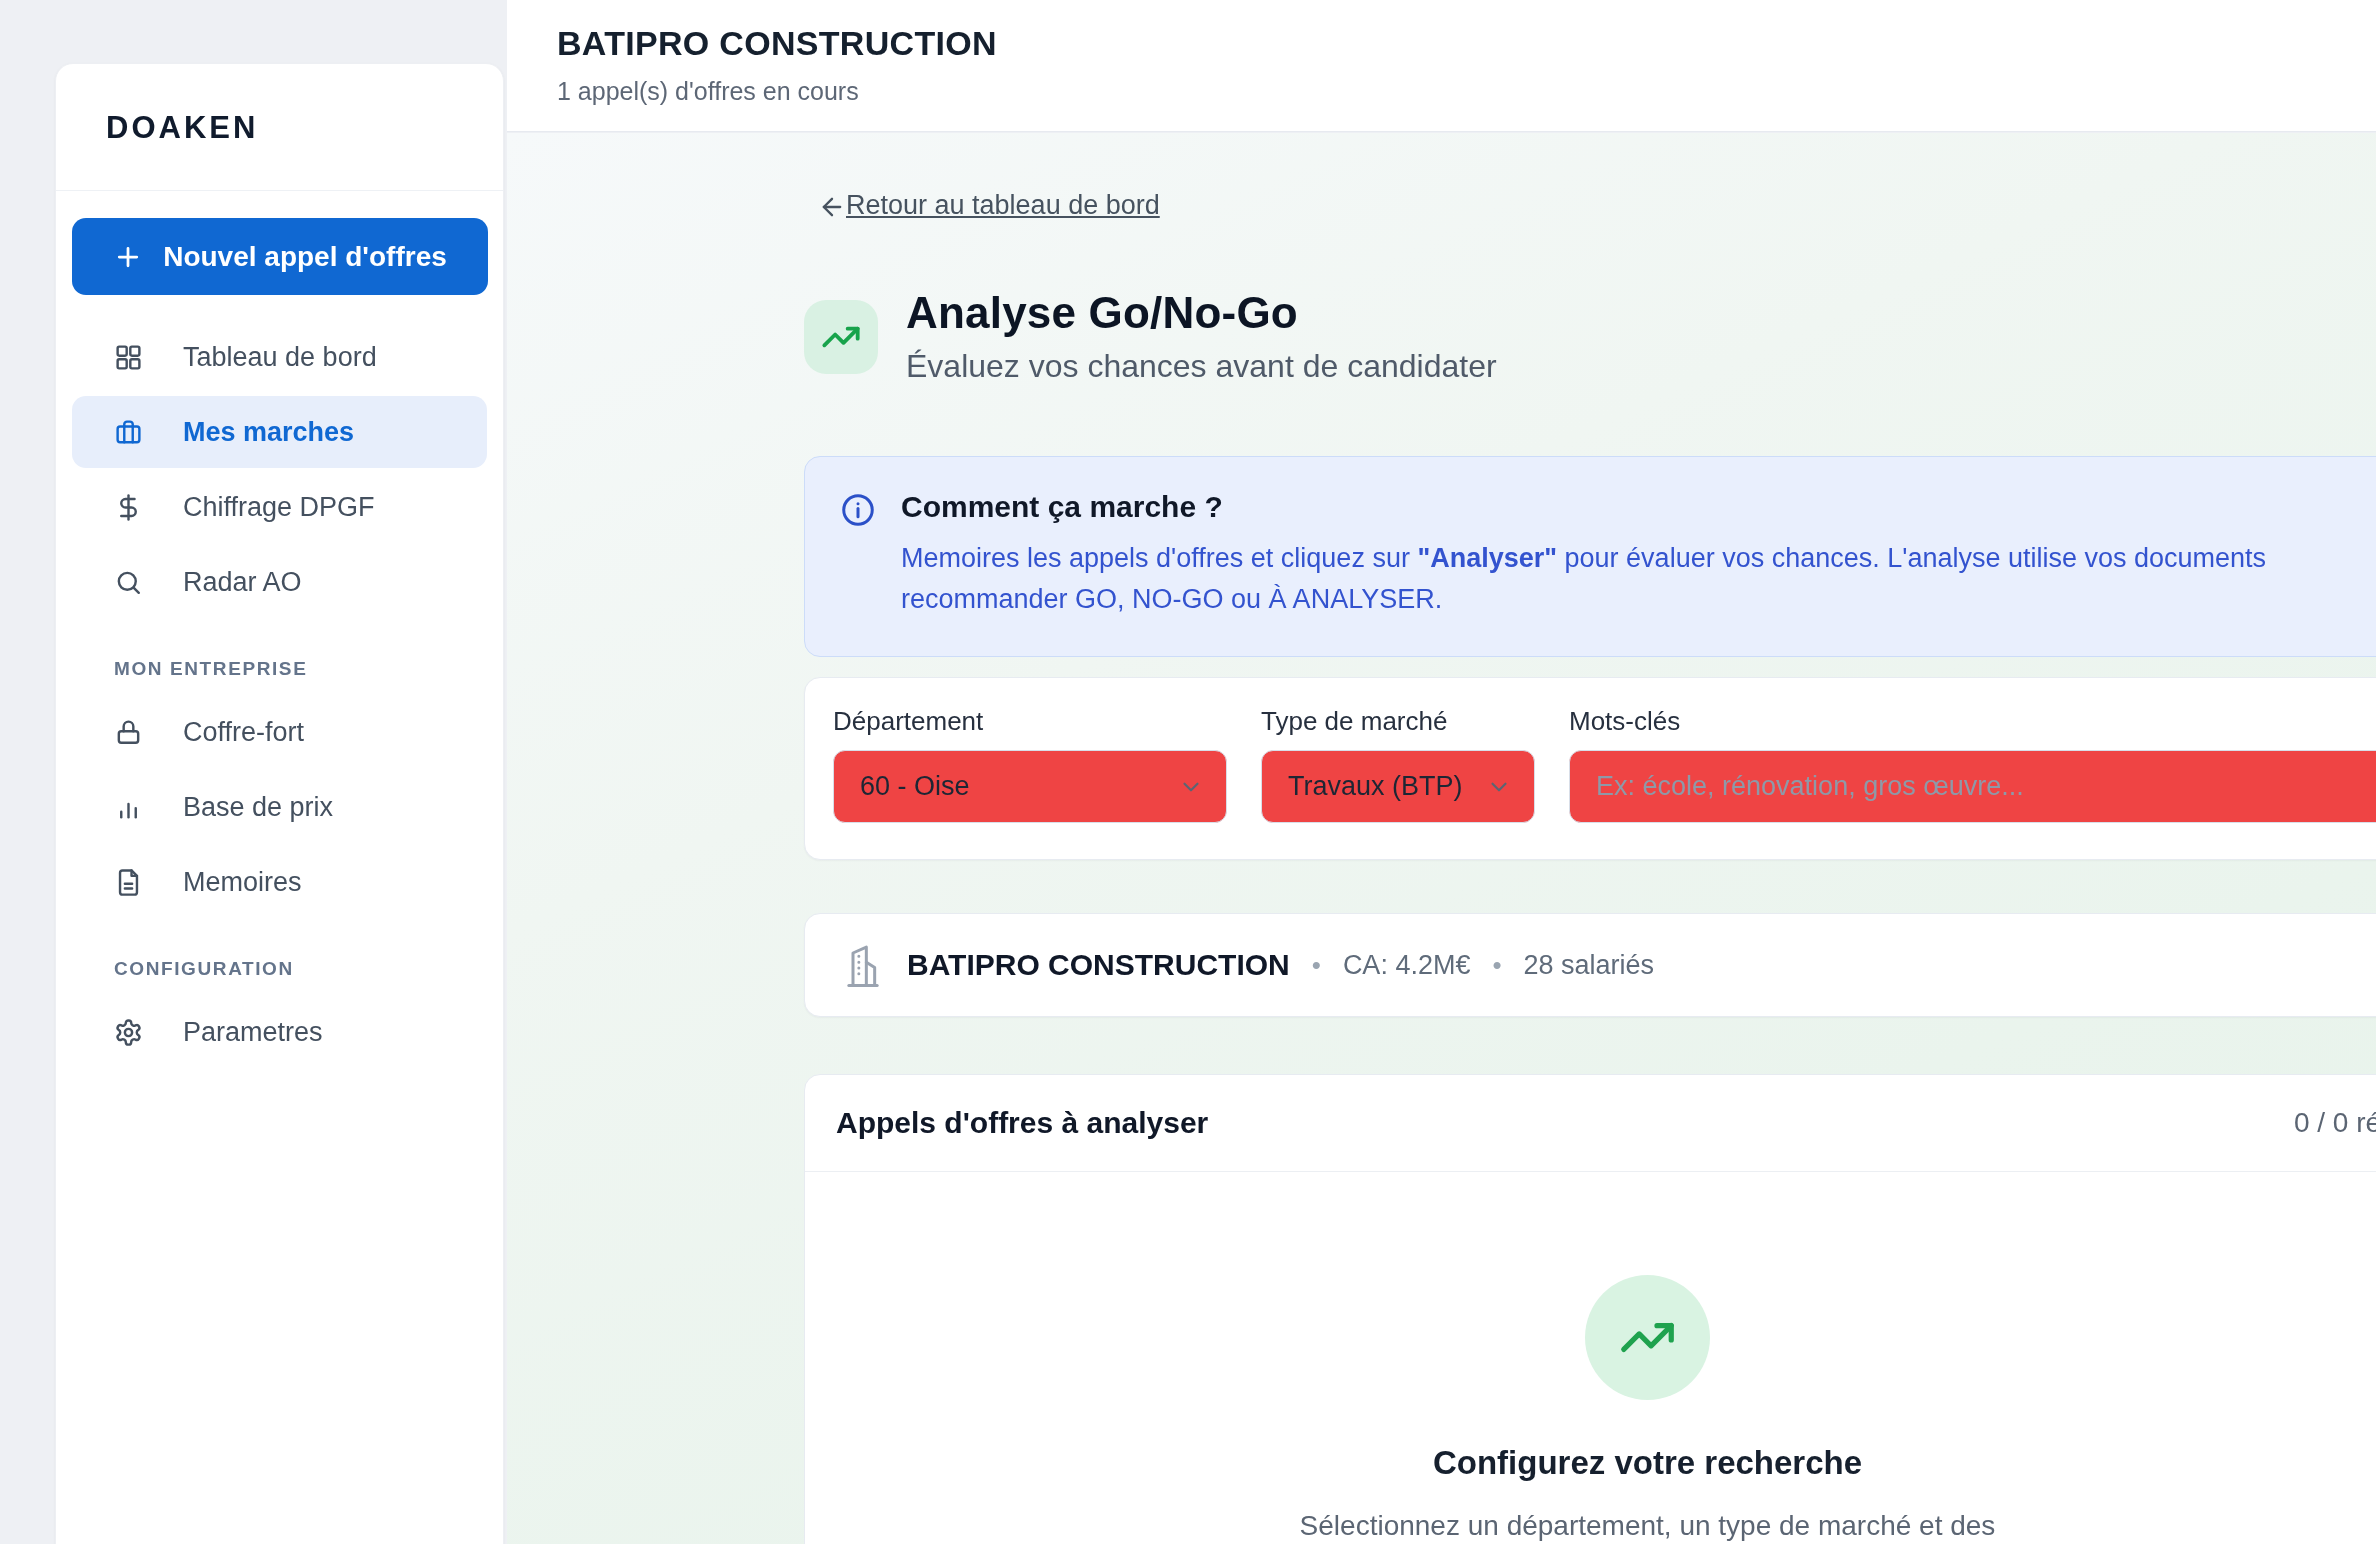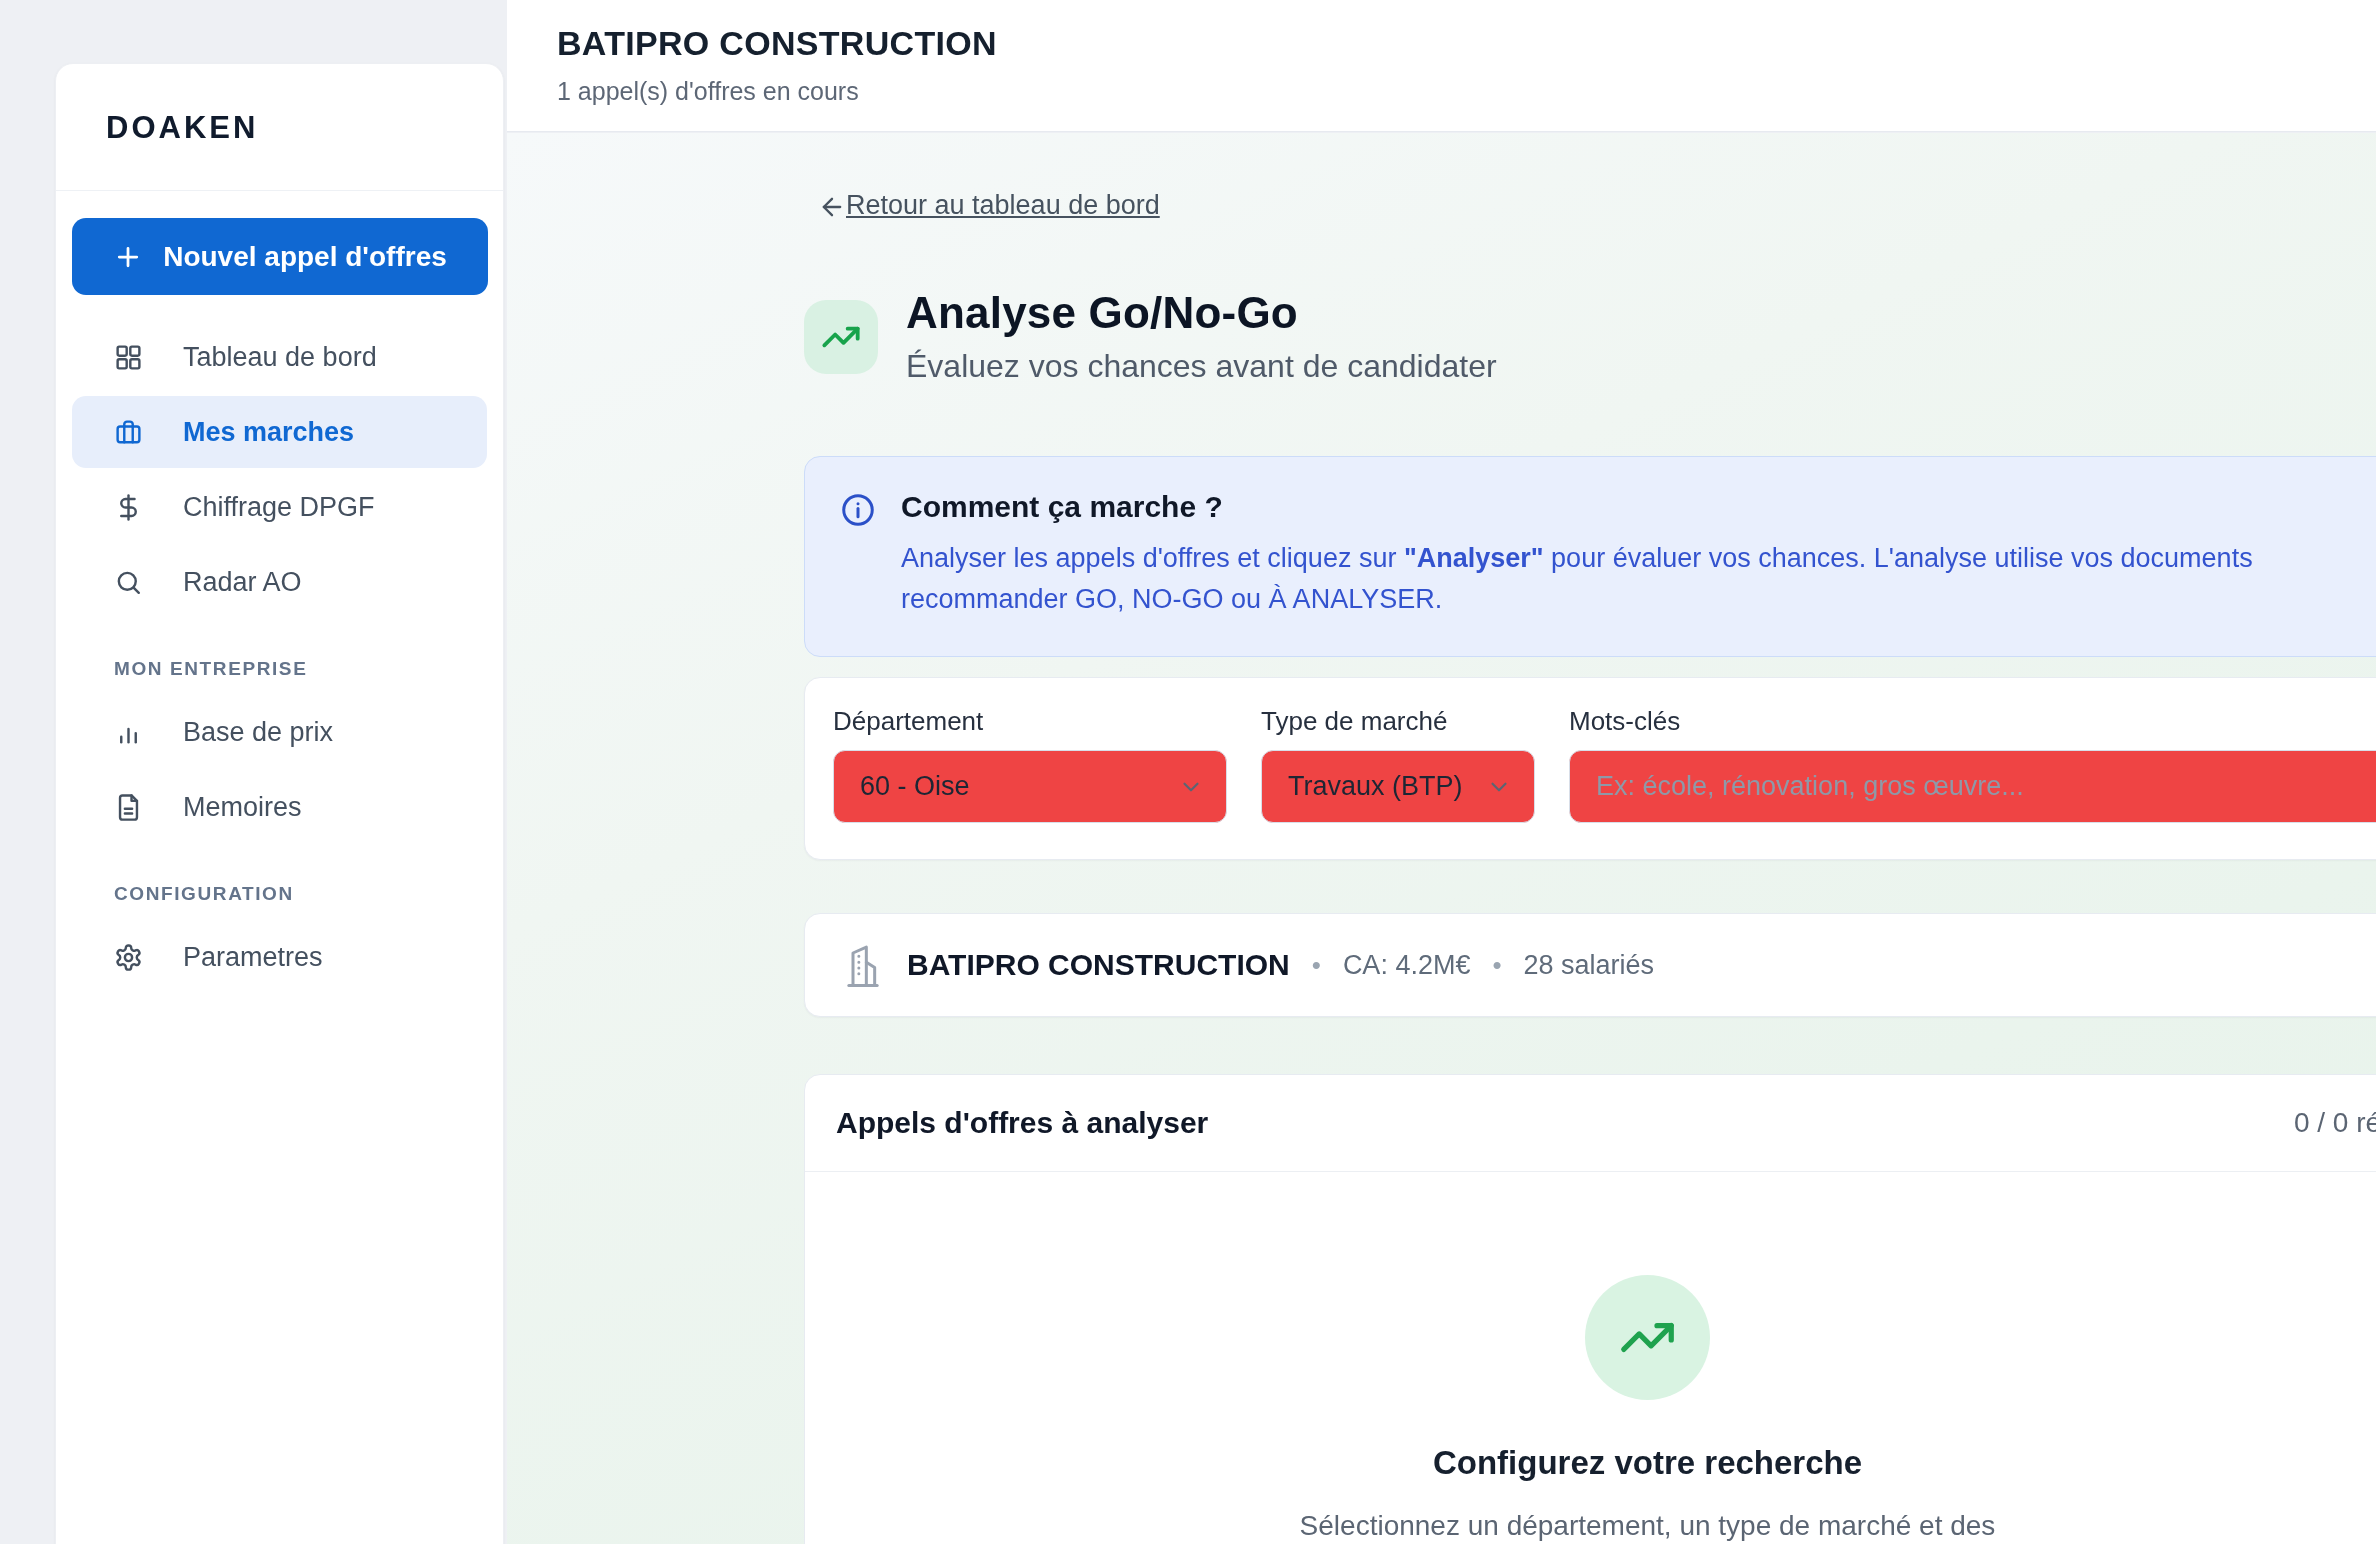--- a/index.html
+++ b/index.html
@@ -187,20 +187,29 @@
               <path d="m16.2 16.2 4.3 4.3"></path>
             </svg>
         </span>
         <span>Radar AO</span>
       </div>
 
       <div class="nav-section">MON ENTREPRISE</div>
 
       <div class="nav-item">
         <span>
+          <svg width="29" height="29" viewBox="0 0 24 24" fill="none" stroke="currentColor" stroke-width="2" stroke-linecap="round" stroke-linejoin="round">
+              <rect x="4" y="11" width="16" height="9.5" rx="2"></rect>
+              <path d="M8 11V7a4 4 0 0 1 8 0v4"></path>
+            </svg>
+        </span>
+        <span>Coffre-fort</span>
+      </div>
+      <div class="nav-item">
+        <span>
           <svg width="29" height="29" viewBox="0 0 24 24" fill="none" stroke="currentColor" stroke-width="2" stroke-linecap="round">
               <path d="M6 20v-4.5"></path>
               <path d="M12 20V9"></path>
               <path d="M18 20v-7.5"></path>
             </svg>
         </span>
         <span>Base de prix</span>
       </div>
       <div class="nav-item">
         <span>
@@ -265,21 +274,21 @@
       <span style="margin-top:4px;">
         <svg width="36" height="36" viewBox="0 0 24 24" fill="none" stroke="#2b50c8" stroke-width="2" stroke-linecap="round">
             <circle cx="12" cy="12" r="9.5"></circle>
             <path d="M12 16.5V11"></path>
             <path d="M12 7.8h.01"></path>
           </svg>
       </span>
       <div>
         <div class="info-title">Comment ça marche ?</div>
         <div class="info-lines">
-          <div><span>Analyser les appels d'offres et cliquez sur </span><b>"Analyser"</b><span> pour évaluer vos chances. L'analyse utilise vos documents</span></div>
+          <div><span>Memoires les appels d'offres et cliquez sur </span><b>"Analyser"</b><span> pour évaluer vos chances. L'analyse utilise vos documents</span></div>
           <div>recommander GO, NO-GO ou À ANALYSER.</div>
         </div>
       </div>
     </section>
 
     <section class="filter-card">
       <div class="field dep">
         <label>Département</label>
         <div class="control">
           <span>60 - Oise</span>

